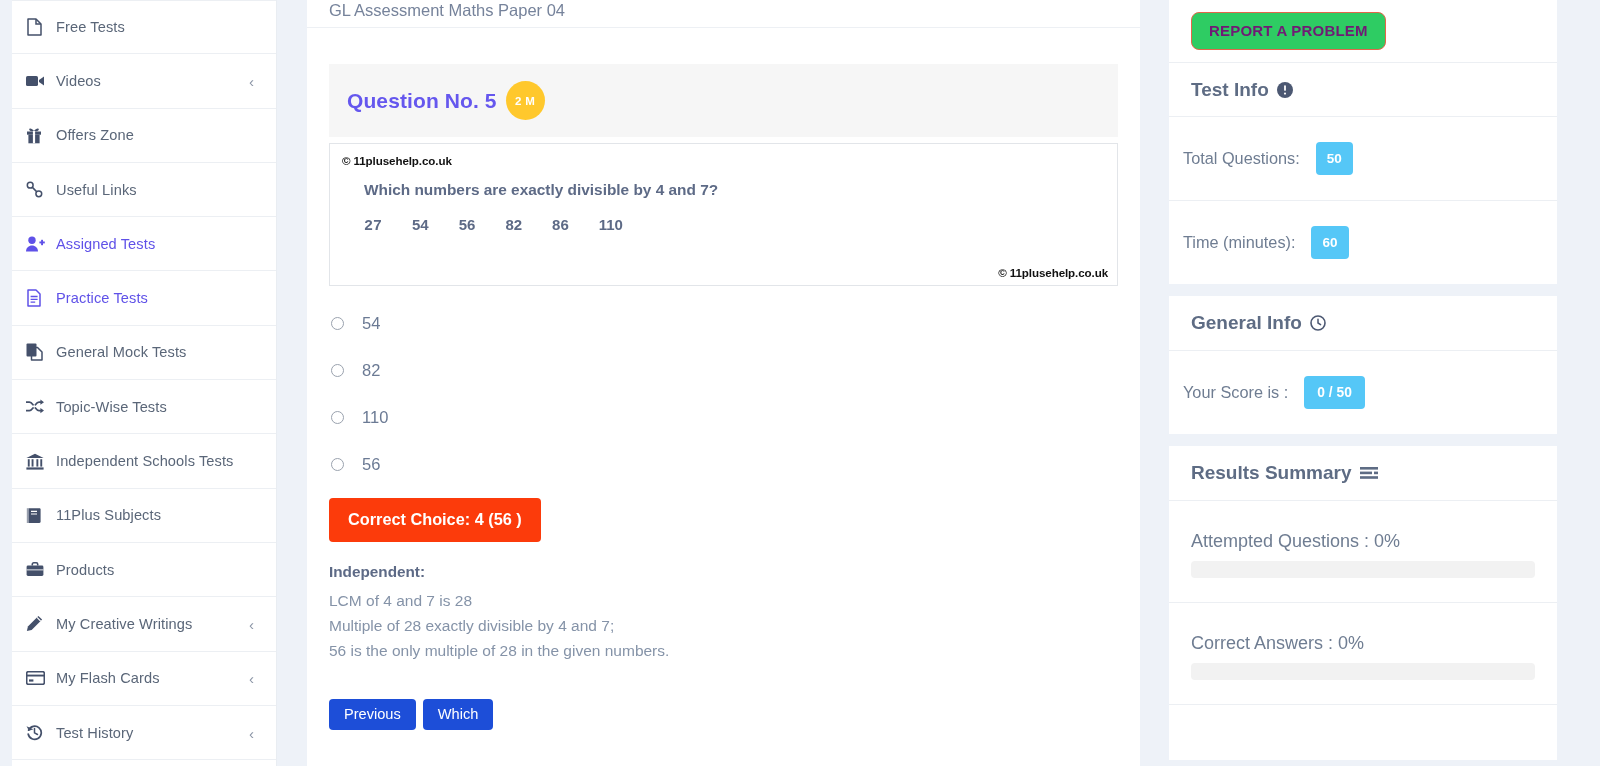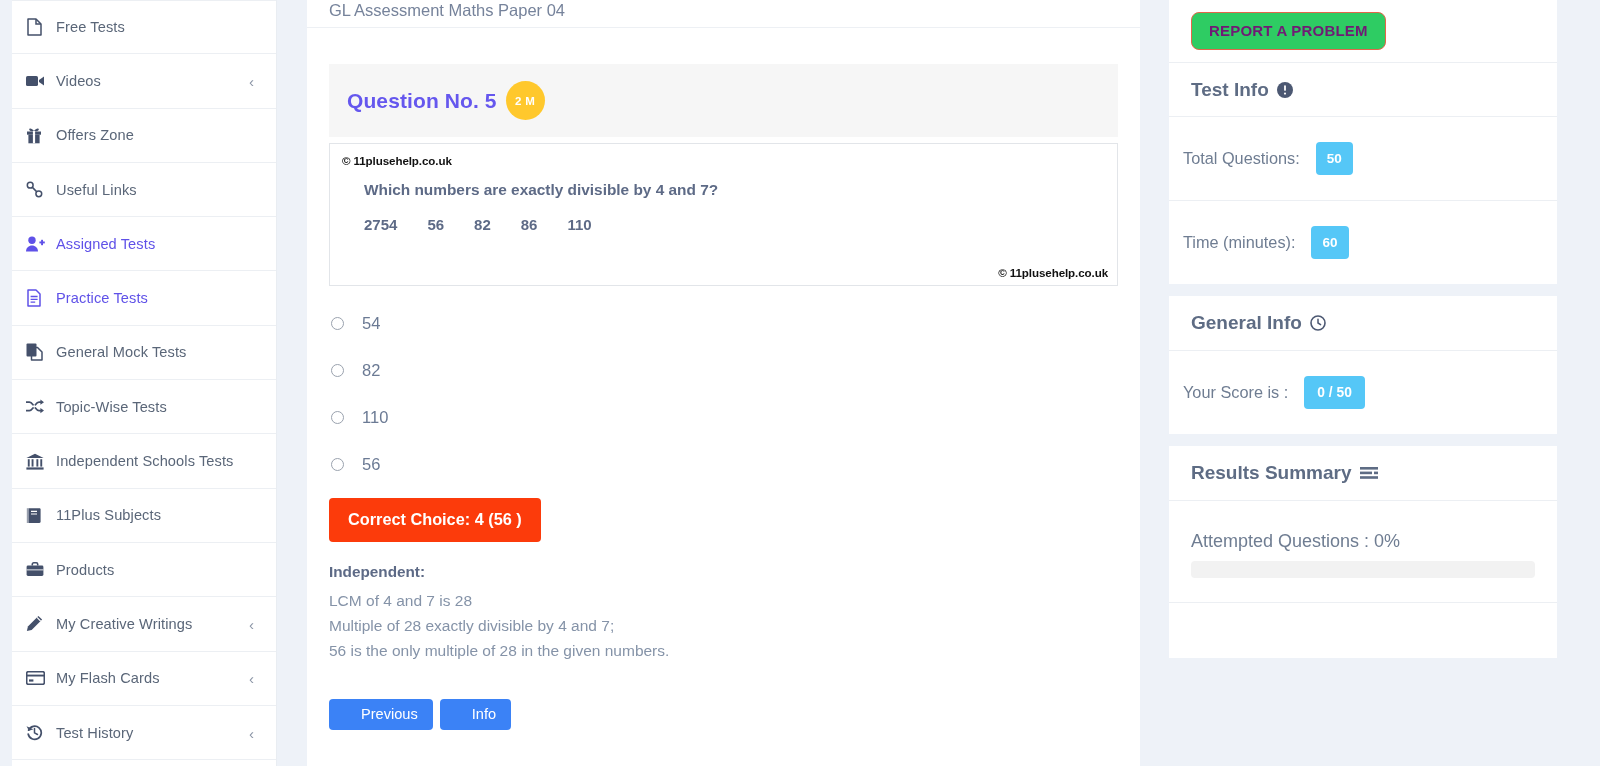--- a/index.html
+++ b/index.html
@@ -146,25 +146,25 @@
     margin-top: 21px;
     font-size: 15.3px; font-weight: 700; color: #5d6a86;
   }
   .explain-line {
     margin-top: 7px;
     font-size: 15.5px; color: #8593a8;
     line-height: 25px;
   }
   .nav-btns { margin-top: 36px; display: flex; gap: 7px; padding-bottom: 40px; }
   .nav-btn {
-    background: #3b82f6;
+    background: #1d4ed8;
     color: #fff;
     border: none; border-radius: 4px;
     font-size: 14.6px;
-    padding: 7px 15px 8px 32px;
+    padding: 7px 15px 8px 15px;
     cursor: pointer;
     font-family: "Liberation Sans", sans-serif;
   }
 
   
   .right-wrap {
     flex: 1 1 auto;
     height: 766px;
     padding-left: 29px;
     padding-right: 43px;
@@ -386,21 +386,21 @@
       <div class="q-area">
 
         <div class="q-head">
           <span class="q-head-title">Question No. 5</span>
           <span class="mark-badge">2 M</span>
         </div>
 
         <div class="q-img">
           <div class="wm-top">© 11plusehelp.co.uk</div>
           <div class="q-text">Which numbers are exactly divisible by 4 and 7?</div>
-          <div class="q-numbers" id="q-numbers"><span style="">27</span><span style="margin-right: 30px;">54</span><span style="margin-right: 30px;">56</span><span style="margin-right: 30px;">82</span><span style="margin-right: 30px;">86</span><span style="margin-right: 30px;">110</span></div>
+          <div class="q-numbers" id="q-numbers"><span style="margin-right: 30px; font-family: Liberation Mono, monospace;">27</span><span style="margin-right: 30px;">54</span><span style="margin-right: 30px;">56</span><span style="margin-right: 30px;">82</span><span style="margin-right: 30px;">86</span><span style="margin-right: 30px;">110</span></div>
           <div class="wm-bot">© 11plusehelp.co.uk</div>
         </div>
 
         <div class="options" id="options">
             <label class="opt">
               <span class="radio"></span>
               <span class="opt-label">54</span>
             </label>
             <label class="opt">
               <span class="radio"></span>
@@ -420,21 +420,21 @@
 
         <div class="explain-title">Independent:</div>
         <div id="explanation">
             <div class="explain-line">LCM of 4 and 7 is 28</div>
             <div class="explain-line" style="margin-top: 0px;">Multiple of 28 exactly divisible by 4 and 7;</div>
             <div class="explain-line" style="margin-top: 0px;">56 is the only multiple of 28 in the given numbers.</div>
           </div>
 
         <div class="nav-btns">
           <button class="nav-btn">Previous</button>
-          <button class="nav-btn">Info</button>
+          <button class="nav-btn">Which</button>
         </div>
 
       </div>
     </div>
   </div>
 
   <aside class="right-wrap">
 
     <div class="panel">
       <div class="report-row">
@@ -491,18 +491,24 @@
             </svg>
         </span>
       </div>
       <div id="results-bars">
           <div class="prog-row">
             <div class="prog-label">Attempted Questions : 0%</div>
             <div class="prog-bar">
               <div class="prog-fill" style="width: 0%;"></div>
             </div>
           </div>
+          <div class="prog-row">
+            <div class="prog-label">Correct Answers : 0%</div>
+            <div class="prog-bar">
+              <div class="prog-fill" style="width: 0%;"></div>
+            </div>
+          </div>
         </div>
       <div class="panel-row-empty"></div>
     </div>
 
   </aside>
 </div>
 
 </body></html>

